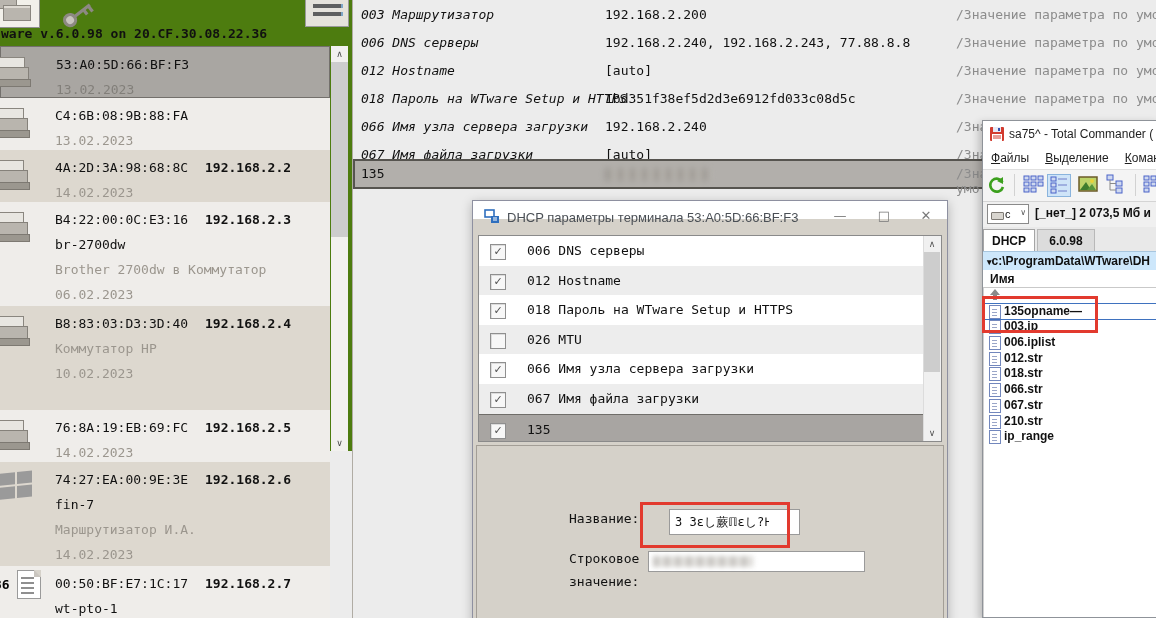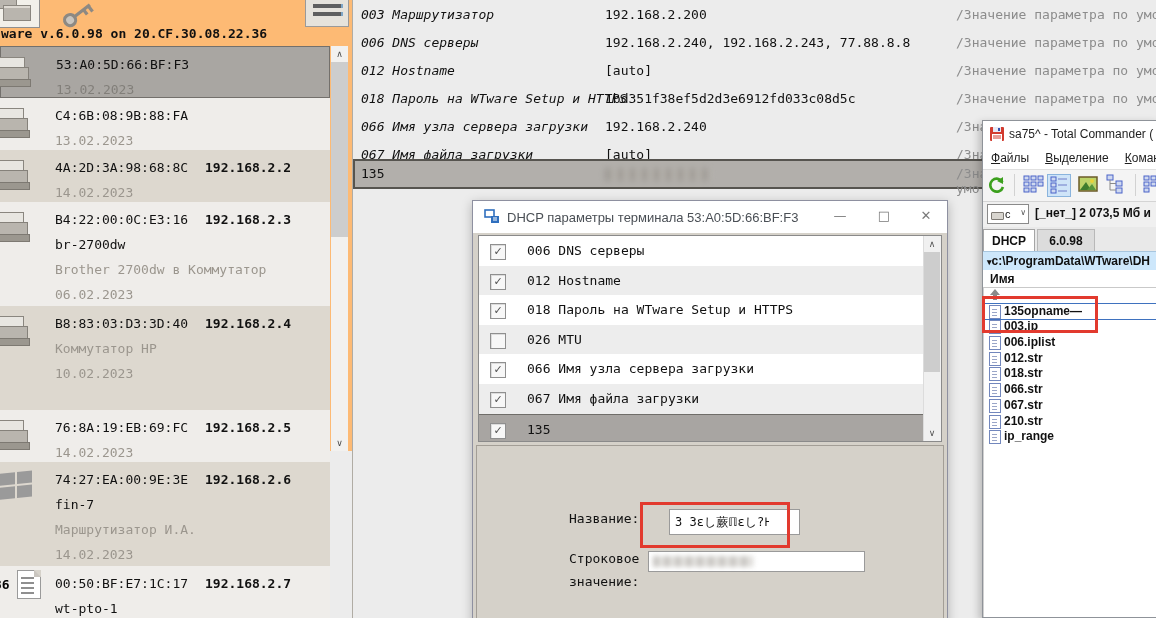--- a/index.html
+++ b/index.html
@@ -1,19 +1,19 @@
 <!DOCTYPE html>
 <html><head>
 <meta charset="utf-8">
 <style>
   html,body{margin:0;padding:0;}
   .screen{position:relative;width:1156px;height:618px;overflow:hidden;background:#ececec;
           font-family:"DejaVu Sans Mono",monospace;font-size:13px;color:#111;}
   
-  .sidebar{position:absolute;left:0;top:0;width:352px;height:451px;background:#fdba74;}
+  .sidebar{position:absolute;left:0;top:0;width:352px;height:451px;background:#4d7c0f;}
   .sb-toolbar{position:absolute;left:0;top:0;width:352px;height:46px;}
   .btn-computers{position:absolute;left:-14px;top:-10px;width:52px;height:36px;background:#f2f0ea;
                  border:1px solid #8f8f8f;}
   .pc-box{position:absolute;background:#b9b5ae;border:1px solid #8a867f;box-shadow:inset 0 2px 0 #ddd9d2;}
   .icon-key{position:absolute;left:55px;top:-6px;width:46px;height:40px;}
   .btn-menu{position:absolute;left:305px;top:-11px;width:42px;height:36px;background:#e6e3dc;border:1px solid #9a9a9a;}
   .btn-menu i{position:absolute;left:7px;width:28px;height:4px;background:#5f5f5f;border-right:2px solid #7ea6c8;}
   .sb-version{position:absolute;left:1px;top:26px;font-weight:bold;white-space:nowrap;}
   .sb-list{position:absolute;left:0;top:46px;width:330px;}
   .sb-item{position:relative;box-sizing:border-box;padding:5px 4px 8px 55px;line-height:25px;}
@@ -46,21 +46,21 @@
   .trow .tcom{position:absolute;left:603px;top:7px;color:#8c8c8c;white-space:pre;}
   .trow-selected{position:absolute;left:0px;top:159px;width:808px;height:30px;background:#b2afab;
                  border:2px solid #56544f;box-sizing:border-box;}
   .trow-selected .tname{position:absolute;left:6px;top:5px;}
   .trow-selected .tcom{position:absolute;left:601px;top:5px;color:#8c8c8c;}
   .smudge1{position:absolute;left:250px;top:7px;width:105px;height:13px;opacity:.8;filter:blur(3px);
            background:repeating-linear-gradient(90deg,#98948e 0 7px,#c0bcb6 7px 12px);}
   
   .dialog{position:absolute;left:472px;top:200px;width:476px;height:430px;background:#d5d1c9;
           border:1px solid #8e90a0;box-sizing:border-box;box-shadow:0 3px 10px rgba(0,0,0,.25);}
-  .dlg-title{position:absolute;left:0;top:0;right:0;height:32px;background:#fff;}
+  .dlg-title{position:absolute;left:0;top:0;right:0;height:18px;background:#fff;}
   .dlg-title-text{position:absolute;left:34px;top:9px;font-family:"Liberation Sans",sans-serif;
                   font-size:13px;color:#4a4f55;white-space:nowrap;}
   .dlg-icon{position:absolute;left:11px;top:8px;}
   .dlg-btn{position:absolute;top:0;width:30px;height:30px;color:#7a7a7a;text-align:center;line-height:30px;
            font-family:"DejaVu Sans",sans-serif;font-size:13px;}
   .dlg-list{position:absolute;left:5px;top:34px;width:464px;height:207px;background:#fff;
             border:1px solid #8a8a8a;box-sizing:border-box;overflow:hidden;}
   .opt-row{position:relative;height:29.6px;width:445px;}
   .opt-row.alt{background:#ededed;}
   .opt-row.selected{background:#a8a5a2;border-top:1px solid #6f6d69;}

